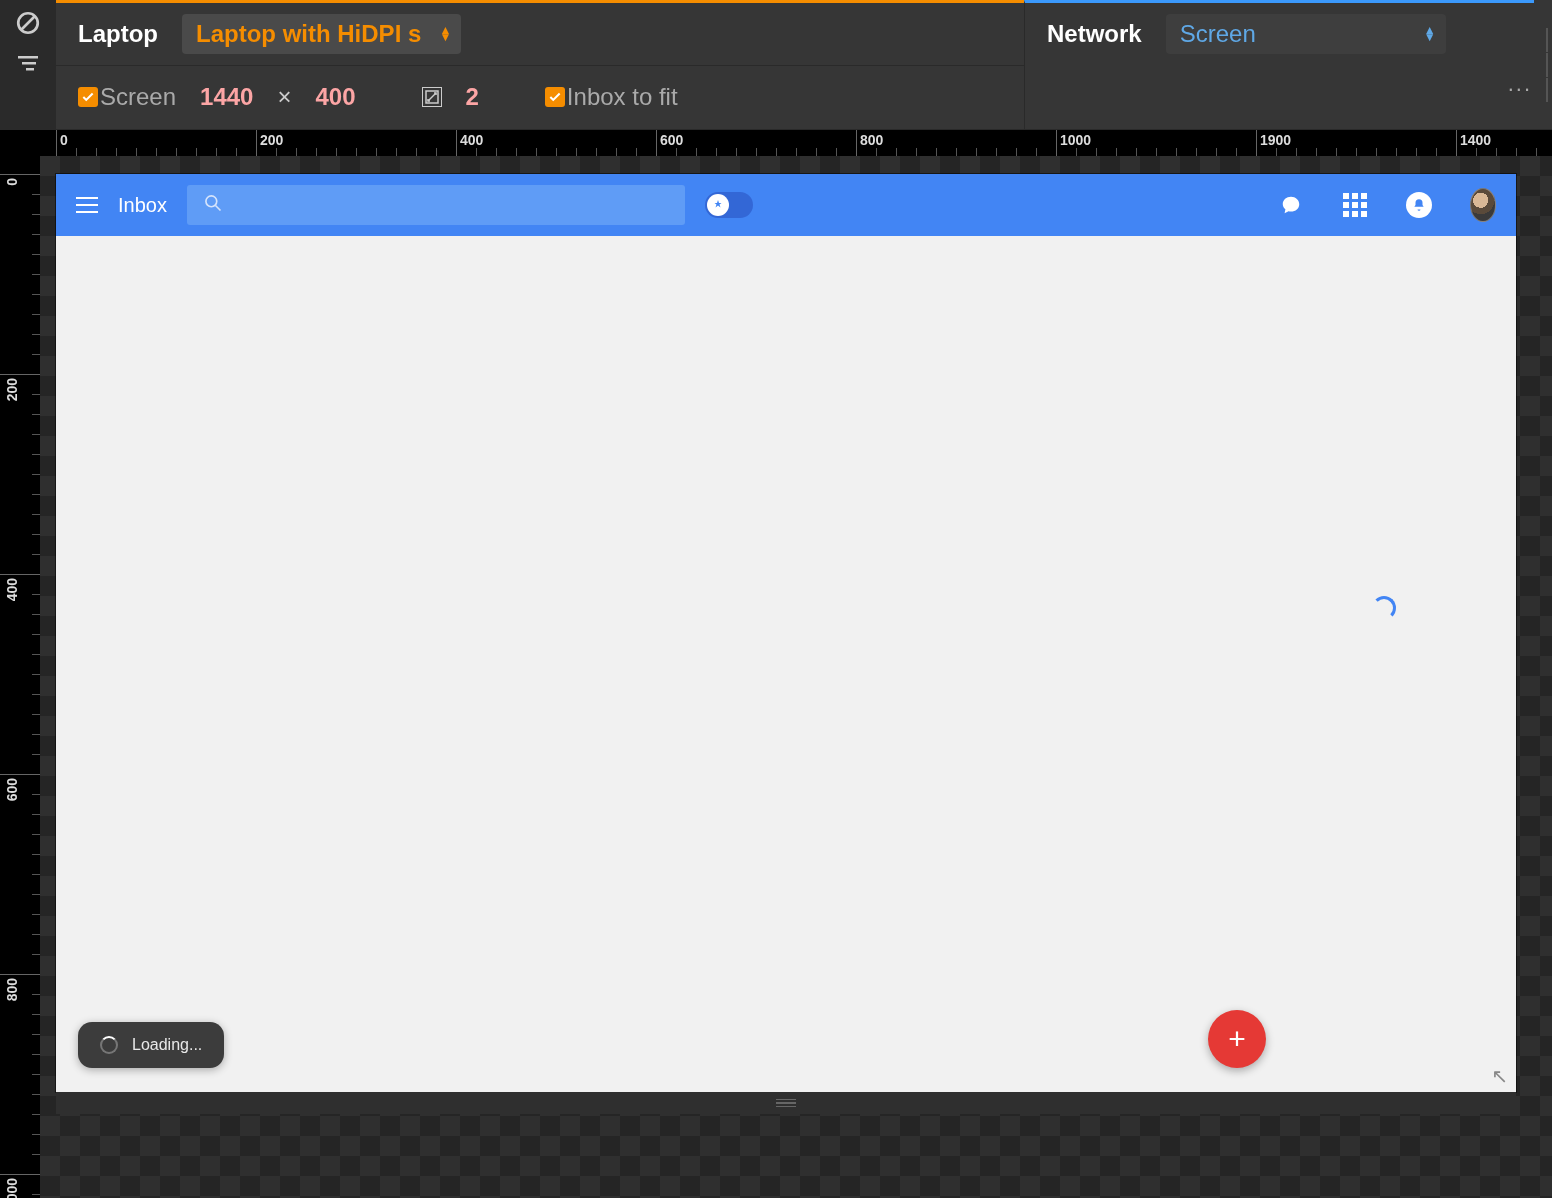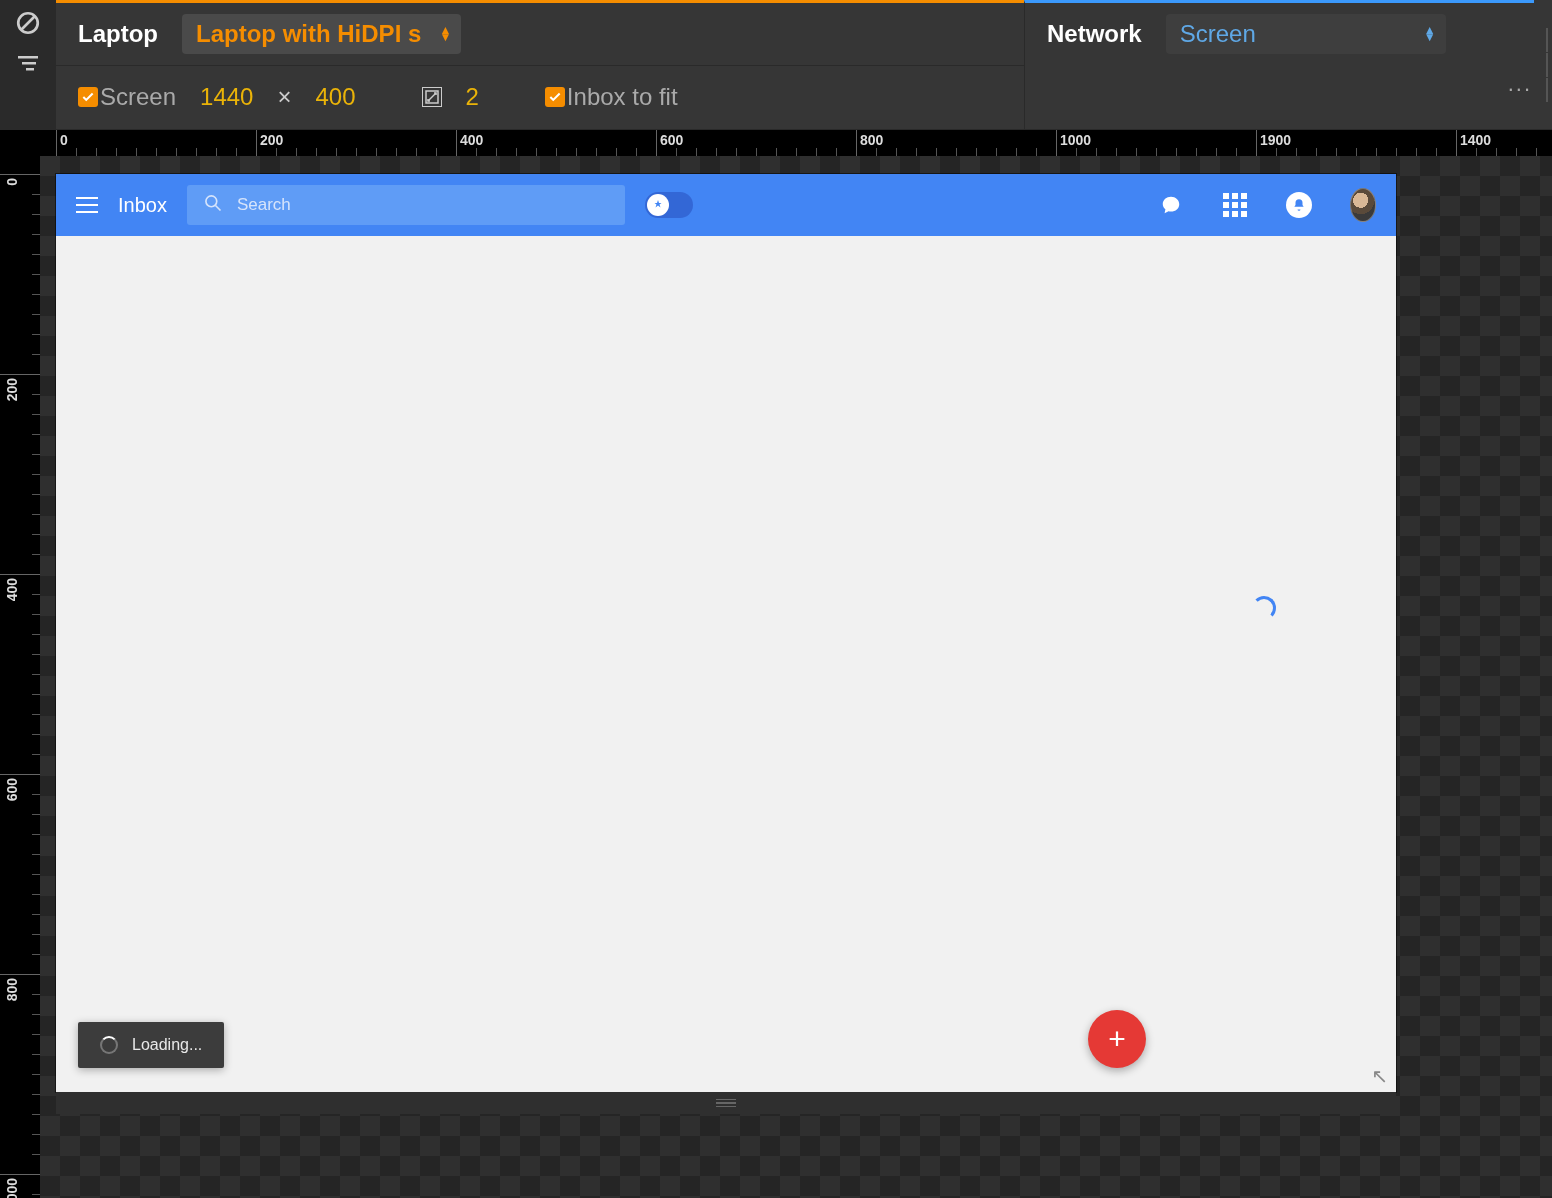--- a/index.html
+++ b/index.html
@@ -61,21 +61,21 @@
 }
 .select-arrows span { font-size: 12px; color: #f58d00; }
 .select-box.network .select-arrows span { color: #5fa8e6; }
 
 .checkbox-wrap { display: flex; align-items: center; gap: 2px; }
 .checkbox {
   width: 20px; height: 20px; border-radius: 3px;
   background: #f58d00; display: flex; align-items: center; justify-content: center;
 }
 .checkbox svg { width: 14px; height: 14px; }
-.orange { color: #eab308; font-weight: 400; }
+.orange { color: #fca5a5; font-weight: 700; }
 .dim { color: #aaa; }
 .pixel-sep { color: #ccc; }
 .dpr-icon { width: 20px; height: 20px; border: 1.5px solid #ccc; display: flex; align-items: center; justify-content: center; font-size: 12px; color: #ccc; }
 .ua-label { color: #aaa; font-size: 20px; }
 .ua-value { color: #5fa8e6; font-size: 22px; }
 .overflow-dots { color: #aaa; font-size: 22px; letter-spacing: 2px; position: absolute; right: 20px; bottom: 32px; }
 .panel-drag-icon {
   position: absolute;
   right: 4px;
   top: 50%;
@@ -146,21 +146,21 @@
     linear-gradient(-45deg, #252525 25%, transparent 25%),
     linear-gradient(45deg, transparent 75%, #252525 75%),
     linear-gradient(-45deg, transparent 75%, #252525 75%);
   background-size: 40px 40px;
   background-position: 0 0, 0 20px, 20px -20px, -20px 0px;
   background-color: #2f2f2f;
 }
 .app-frame {
   position: absolute;
   top: 18px; left: 16px;
-  width: 1340px; height: 918px;
+  width: 1460px; height: 918px;
   background: #f97316;
   box-shadow: 0 0 0 1px rgba(0,0,0,.5);
 }
 
 
 .inbox-header {
   height: 62px;
   background: #4285f4;
   display: flex;
   align-items: center;
@@ -216,21 +216,21 @@
   position: absolute; right: 120px; top: 360px;
   width: 24px; height: 24px;
   border: 3px solid transparent;
   border-top-color: #4285f4;
   border-right-color: #4285f4;
   border-radius: 50%;
 }
 .loading-toast {
   position: absolute; left: 22px; bottom: 24px;
   background: #3c3c3c; color: #e8e8e8;
-  padding: 14px 22px; border-radius: 2px;
+  padding: 14px 22px; border-radius: 14px;
   display: flex; align-items: flex-start; gap: 14px;
   font-size: 16px;
   box-shadow: 0 2px 8px rgba(0,0,0,.3);
 }
 .loading-toast .spin {
   width: 18px; height: 18px;
   border: 2.5px solid rgba(255,255,255,.3);
   border-top-color: #fff;
   border-radius: 50%;
 }
@@ -505,21 +505,20 @@
           <span></span>
         </div>
       <span class="inbox-title">Inbox</span>
       <div class="search-box">
         <span>
           <svg width="20" height="20" viewBox="0 0 24 24">
               <circle cx="10" cy="10" r="6.5" fill="none" stroke="#d6e4fb" stroke-width="2"></circle>
               <line x1="15" y1="15" x2="21" y2="21" stroke="#d6e4fb" stroke-width="2"></line>
             </svg>
         </span>
-        <input type="text" placeholder="Search" style="">
       </div>
       <div class="pin-toggle">
         <div class="knob">
           <svg viewBox="0 0 24 24">
               <path d="M12 2l2 6h5l-4 3 2 6-5-4-5 4 2-6-4-3h5z" fill="#4285f4"></path>
             </svg>
         </div>
       </div>
       <div class="hdr-spacer"></div>
       <div class="hdr-icon hdr-icon-gap">

